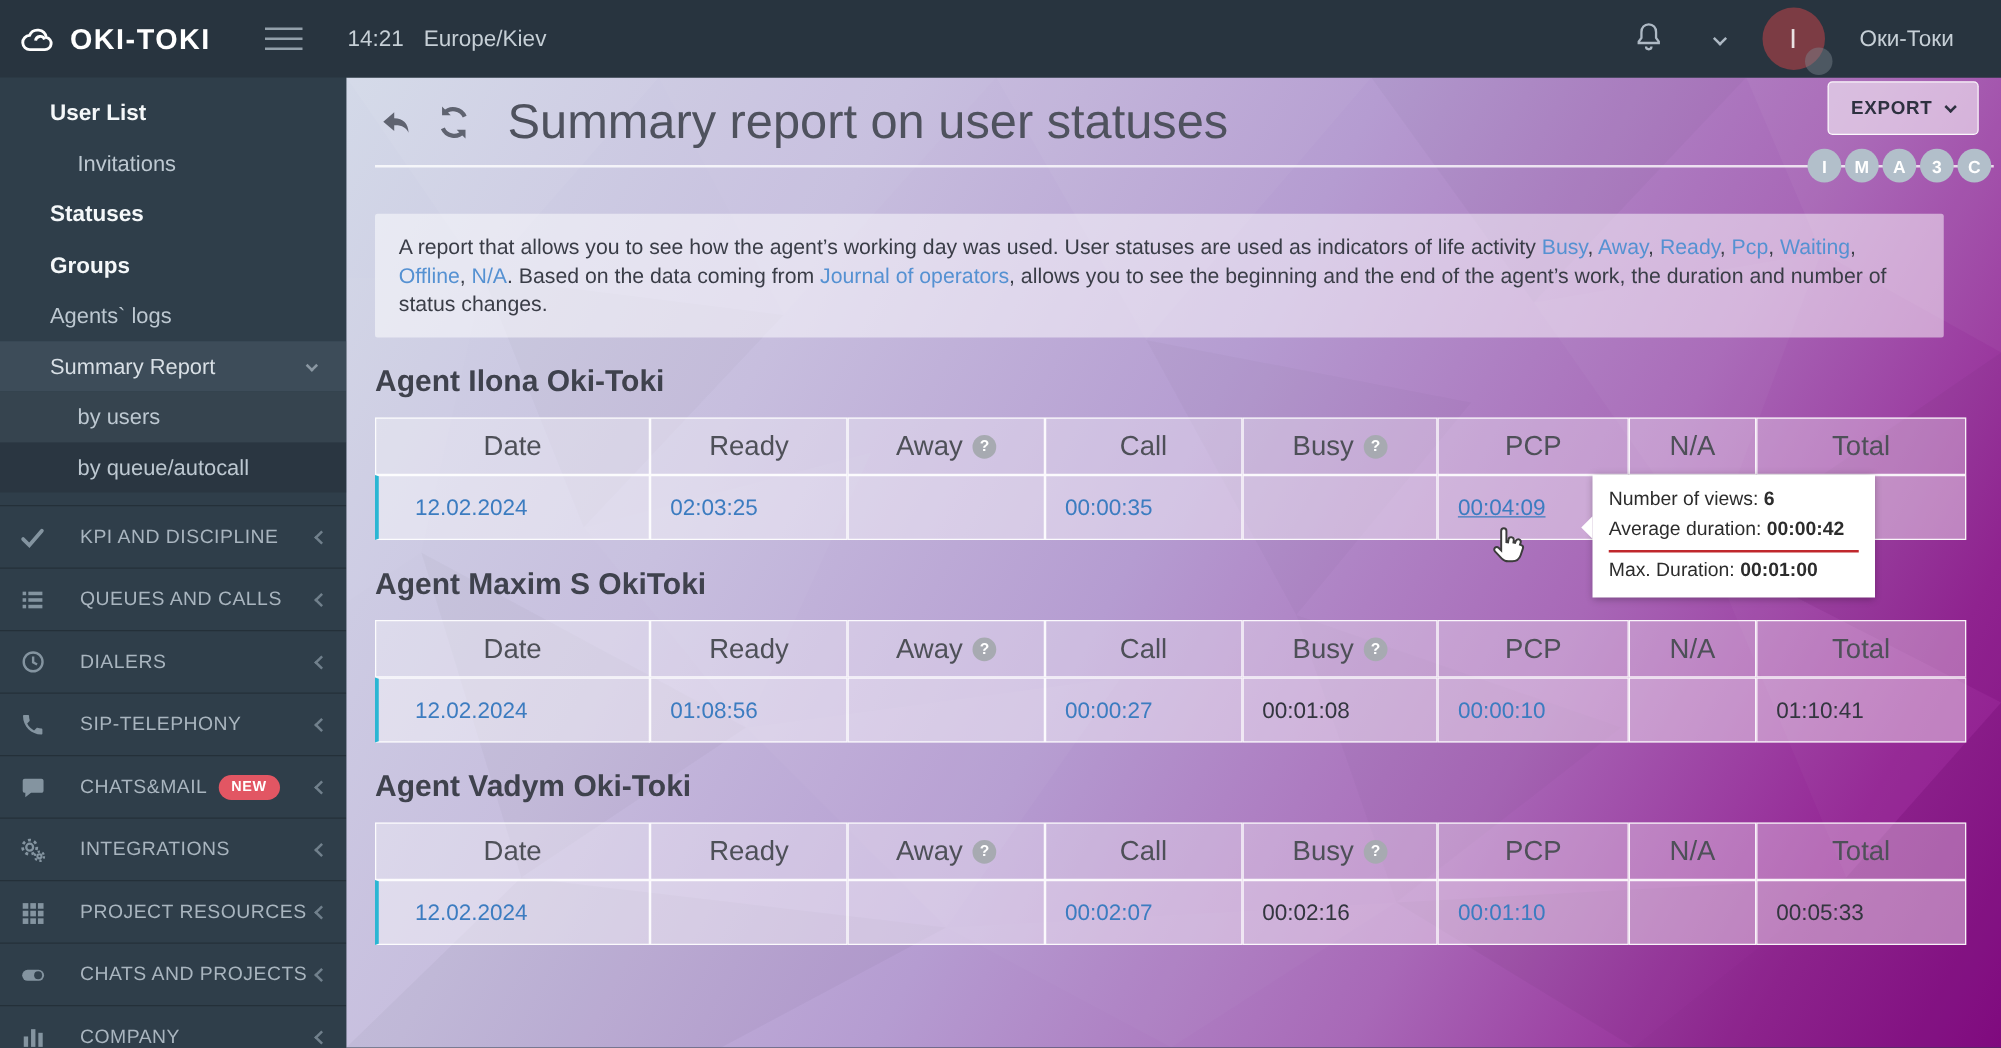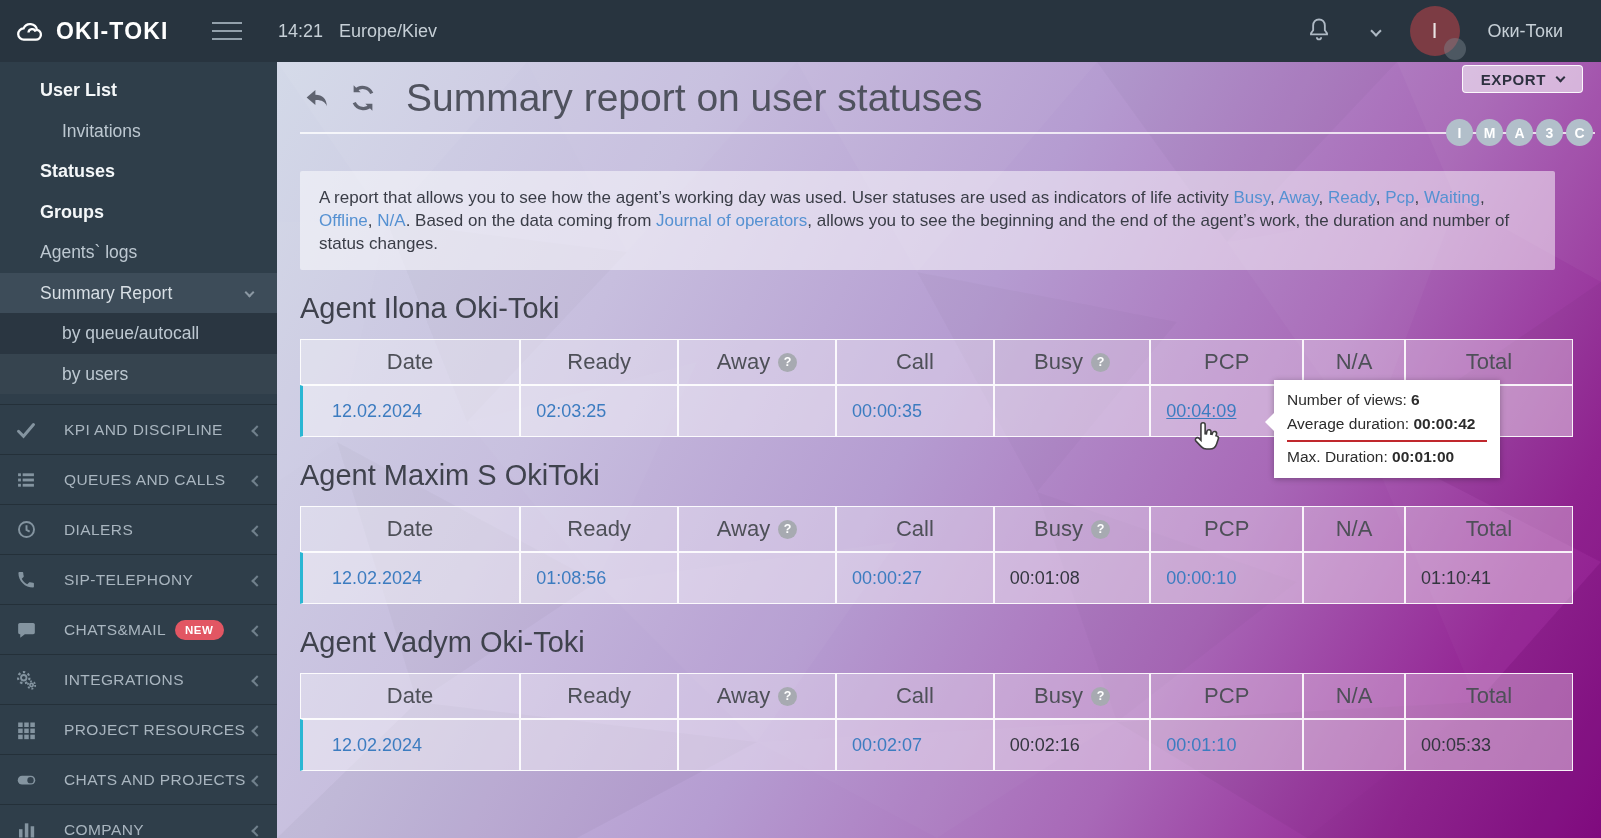--- a/index.html
+++ b/index.html
@@ -54,39 +54,39 @@
   
   .main { position:absolute; left:277px; top:62px; width:1324px; bottom:0; overflow:hidden;
     background:linear-gradient(118deg,#d3d9e8 0%,#c7bede 26%,#b59cd1 48%,#a868b7 70%,#942594 88%,#860b85 100%); }
   .poly-bg { position:absolute; inset:0; width:100%; height:100%; z-index:1; }
   .main-inner { position:relative; z-index:2; height:100%; padding:0 28px 0 23px; }
 
   .title-row { display:flex; align-items:center; padding-top:14px; height:58px; }
   .icon-btn { color:#5f6370; margin-right:16px; cursor:pointer; display:flex; }
   .page-title { font-size:39px; font-weight:300; color:#4f525e; margin-left:12px; white-space:nowrap; }
 
-  .export-btn { position:absolute; top:3px; right:18px; height:28px;
+  .export-btn { position:absolute; top:3px; right:18px; height:43px;
     background:rgba(255,255,255,0.55); border:1px solid rgba(255,255,255,0.9);
     border-radius:4px; padding:0 18px; display:flex; align-items:center; gap:11px;
     font-size:15px; font-weight:700; color:#2e3140; letter-spacing:0.6px; cursor:pointer; }
   .export-btn .chev { border-color:#2e3140; width:7px; height:7px; margin-top:-3px; }
 
   .divider-row { position:relative; margin-top:12px; height:2px; }
   .divider-line { position:absolute; left:0; right:-22px; top:0; height:2px;
     background:rgba(255,255,255,0.78); }
   .hbadges { position:absolute; right:-20px; top:-13px; display:flex; gap:3px; }
   .badge-circle { width:27px; height:27px; border-radius:50%; background:#b2bfca;
     color:#fff; font-weight:700; font-size:14px; display:flex; align-items:center;
     justify-content:center; cursor:pointer; }
 
   .desc-panel { margin-top:37px; width:1255px; background:rgba(255,255,255,0.5);
     border-radius:2px; padding:15px 19px; font-size:17px; line-height:23px; color:#3a3d47; }
   .desc-panel a { color:#5591d2; text-decoration:none; cursor:pointer; }
 
-  .agent-section h2 { font-size:29px; font-weight:400; color:#3f424d; margin:22px 0 14px 0; }
+  .agent-section h2 { font-size:24px; font-weight:700; color:#3f424d; margin:22px 0 14px 0; }
   .status-table { width:1273px; }
   .t-row { display:grid; grid-template-columns:17.3% 12.4% 12.4% 12.4% 12.3% 12% 8% 13.2%; }
   .th { height:46px; background:rgba(255,255,255,0.32); border:1px solid rgba(255,255,255,0.9);
     display:flex; align-items:center; justify-content:center; gap:8px;
     font-size:22px; font-weight:300; color:#4e5058; }
   .td { height:52px; background:rgba(255,255,255,0.42); border:1px solid rgba(255,255,255,0.9);
     display:flex; align-items:center; padding-left:15px; font-size:18px; color:#33363f; }
   .td.date-cell { padding-left:29px; border-left:3px solid #2ab6d3; }
   .td a { color:#3c7cc0; text-decoration:none; cursor:pointer; }
   .td a.hovered { text-decoration:underline; }
@@ -143,22 +143,22 @@
 </div>
 
 <div class="sidebar">
   <div class="side-menu" id="side-menu">
       <div class="side-item bold"><span>User List</span></div>
       <div class="side-item indent"><span>Invitations</span></div>
       <div class="side-item bold"><span>Statuses</span></div>
       <div class="side-item bold"><span>Groups</span></div>
       <div class="side-item"><span>Agents` logs</span></div>
       <div class="side-item hl-open"><span>Summary Report</span><span class="chev chev-down"></span></div>
+      <div class="side-item indent hl-sub-active"><span>by users</span></div>
       <div class="side-item indent hl-sub"><span>by queue/autocall</span></div>
-      <div class="side-item indent hl-sub-active"><span>by users</span></div>
     </div>
   <div class="side-sections" id="side-sections">
       <div class="side-section">
         <span class="s-icon">
           <svg width="22" height="20" viewBox="0 0 24 24">
             <path d="M3 13.5l6 6L21 5.5" fill="none" stroke="currentColor" stroke-width="3.6" stroke-linecap="round"></path>
           </svg>
         </span>
         <span class="s-label">KPI AND DISCIPLINE</span>
         <span class="s-chevron"><span class="chev chev-left"></span></span>

